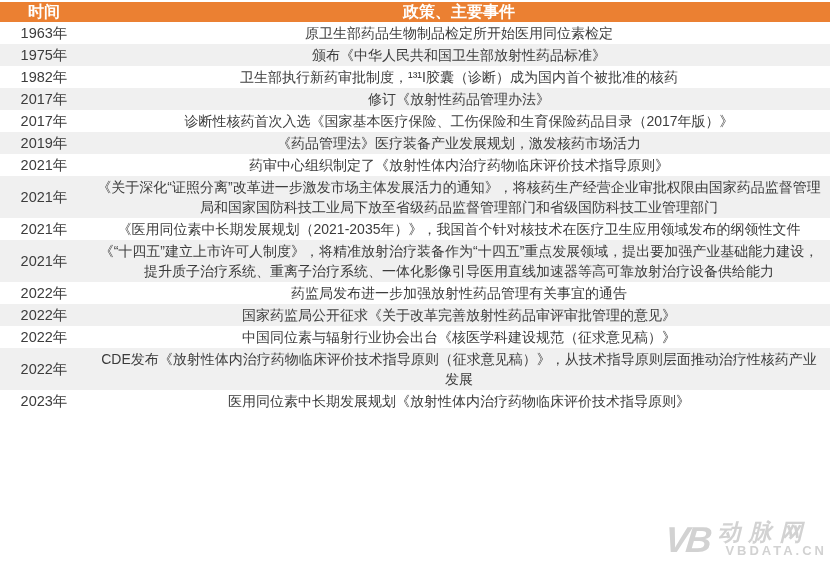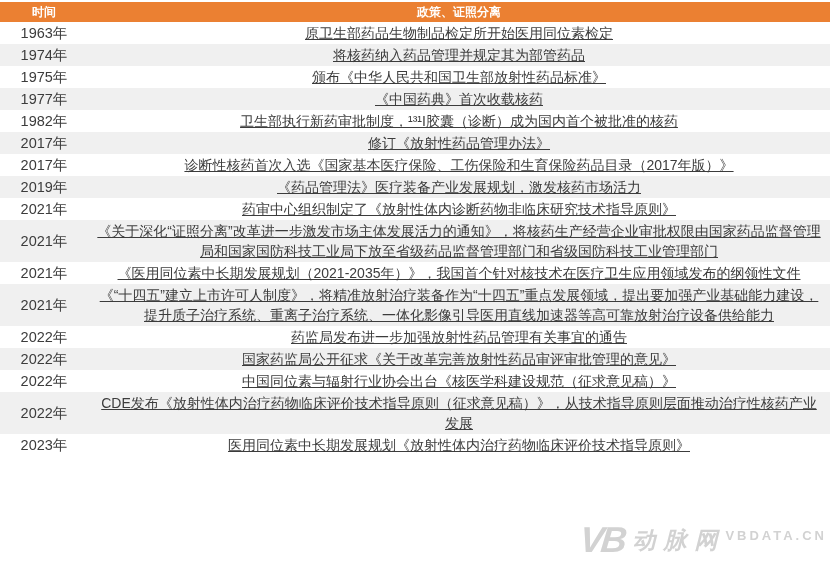--- a/index.html
+++ b/index.html
@@ -31,33 +31,32 @@
     text-align: center;
     vertical-align: middle;
     font-size: 14px;
     line-height: 20px;
     padding: 1px 2px;
   }
   table.timeline thead th {
     background: #eb8032;
     color: #ffffff;
     font-weight: bold;
-    font-size: 12px;
+    font-size: 16px;
     line-height: 18px;
     padding: 1px 16px;
   }
   table.timeline tbody tr:nth-child(even) {
     background: #f0f0f0;
   }
   table.timeline td.year {
     font-size: 14.5px;
   }
   table.timeline td.event {
     padding: 1px 7px;
-    text-decoration: underline;
   }
   .watermark {
     position: absolute;
     right: 3px;
     bottom: 12px;
     display: flex;
     align-items: center;
     color: #d2d2d2;
     pointer-events: none;
     white-space: nowrap;
@@ -66,88 +65,81 @@
     font-size: 36px;
     line-height: 36px;
     font-weight: bold;
     font-style: italic;
     letter-spacing: -3px;
     margin-right: 8px;
     transform: skewX(-6deg);
   }
   .wm-text {
     display: flex;
-    flex-direction: row;
+    flex-direction: column;
     align-items: flex-start;
   }
   .wm-brand {
     font-size: 23px;
     line-height: 23px;
     font-weight: bold;
     letter-spacing: 8px;
     font-style: italic;
   }
   .wm-site {
     font-size: 13px;
     line-height: 14px;
     letter-spacing: 3px;
     font-weight: bold;
+    margin-left: 8px;
   }
 </style>
 </head>
 <body>
 
 <div class="page">
   <table class="timeline">
     <colgroup>
       <col style="width:88px">
       <col>
     </colgroup>
     <thead>
       <tr>
         <th>时间</th>
-        <th>政策、证照分离</th>
+        <th>政策、主要事件</th>
       </tr>
     </thead>
     <tbody>
       <tr>
           <td class="year">1963年</td>
           <td class="event">原卫生部药品生物制品检定所开始医用同位素检定</td>
         </tr>
       <tr>
-          <td class="year">1974年</td>
-          <td class="event">将核药纳入药品管理并规定其为部管药品</td>
-        </tr>
-      <tr>
           <td class="year">1975年</td>
           <td class="event">颁布《中华人民共和国卫生部放射性药品标准》</td>
-        </tr>
-      <tr>
-          <td class="year">1977年</td>
-          <td class="event">《中国药典》首次收载核药</td>
         </tr>
       <tr>
           <td class="year">1982年</td>
           <td class="event">卫生部执行新药审批制度，¹³¹I胶囊（诊断）成为国内首个被批准的核药</td>
         </tr>
       <tr>
           <td class="year">2017年</td>
           <td class="event">修订《放射性药品管理办法》</td>
         </tr>
       <tr>
           <td class="year">2017年</td>
           <td class="event">诊断性核药首次入选《国家基本医疗保险、工伤保险和生育保险药品目录（2017年版）》</td>
         </tr>
       <tr>
           <td class="year">2019年</td>
           <td class="event">《药品管理法》医疗装备产业发展规划，激发核药市场活力</td>
         </tr>
       <tr>
           <td class="year">2021年</td>
-          <td class="event">药审中心组织制定了《放射性体内诊断药物非临床研究技术指导原则》</td>
+          <td class="event">药审中心组织制定了《放射性体内治疗药物临床评价技术指导原则》</td>
         </tr>
       <tr>
           <td class="year">2021年</td>
           <td class="event">《关于深化“证照分离”改革进一步激发市场主体发展活力的通知》，将核药生产经营企业审批权限由国家药品监督管理局和国家国防科技工业局下放至省级药品监督管理部门和省级国防科技工业管理部门</td>
         </tr>
       <tr>
           <td class="year">2021年</td>
           <td class="event">《医用同位素中长期发展规划（2021-2035年）》，我国首个针对核技术在医疗卫生应用领域发布的纲领性文件</td>
         </tr>
       <tr>

